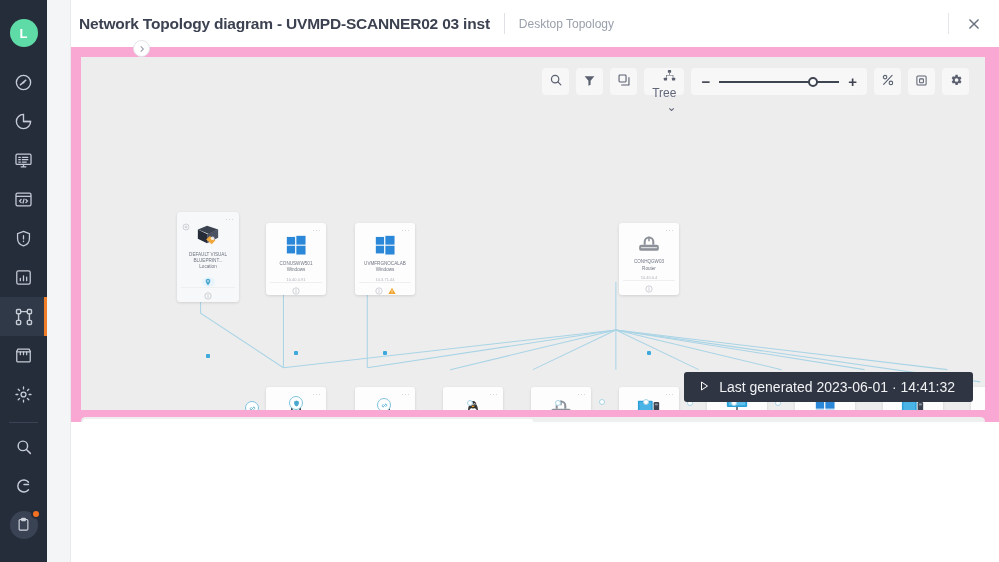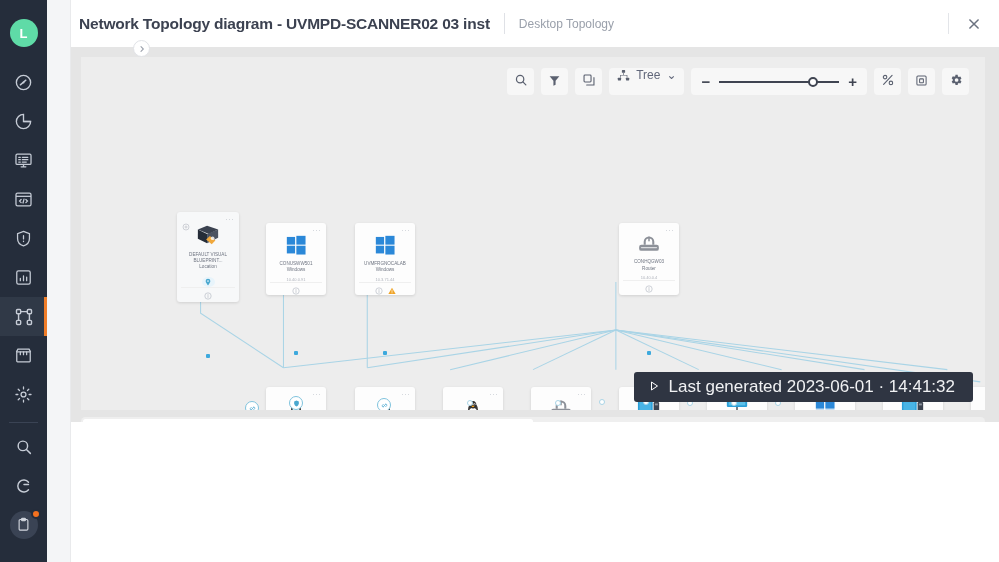--- a/index.html
+++ b/index.html
@@ -46,21 +46,21 @@
     width: 10px; height: 10px; border-radius: 50%;
     background: #f4711f; border: 2px solid #252d3b;
   }
   .sb-spacer { flex: 1; }
 
   
   .rail { width: 24px; height: 562px; background: #f4f5f7; flex: 0 0 24px; position: relative;
           border-right: 1px solid #e9eaec; }
 
   
-  .main { flex: 1; height: 432px; position: relative; background: #e5e5e5; display:flex; flex-direction:column; }
+  .main { flex: 1; height: 432px; position: relative; background: #f9a8d4; display:flex; flex-direction:column; }
 
   .topbar {
     height: 47px; display: flex; align-items: center;
     padding: 0 16px 0 8px; position: relative; background:#fff;
   }
   .page-title { font-size: 15.5px; font-weight: 700; color: #3c4251; letter-spacing: -0.2px; white-space: nowrap; }
   .title-sep { width: 1px; height: 21px; background: #dfe1e6; margin: 0 14px; }
   .page-sub { font-size: 12px; color: #9aa0ab; white-space: nowrap; }
   .topbar-spacer { flex: 1; }
   .close-sep { width: 1px; height: 21px; background: #e3e5e9; margin-right: 16px; }
@@ -89,22 +89,22 @@
     position: absolute; top: 11px; right: 16px;
     display: flex; align-items: center; gap: 7px; z-index: 5;
   }
   .tb-btn {
     width: 27px; height: 27px; border-radius: 4px; background: #f7f7f7;
     display: flex; align-items: center; justify-content: center;
     color: #5b6170; cursor: pointer;
   }
   .tb-select {
     height: 27px; border-radius: 4px; background: #f7f7f7;
-    display: flex; align-items: flex-start; gap: 6px; padding: 0 8px;
-    color: #5b6170; cursor: pointer;
+    display: flex; align-items: flex-end; padding: 0 8px;
+    color: #5b6170; cursor: pointer; flex-direction: column;
   }
   .tb-select .lbl { font-size: 12px; color: #61677a; }
   .tb-slider {
     height: 27px; border-radius: 4px; background: #f7f7f7;
     display: flex; align-items: center; gap: 9px; padding: 0 10px; cursor: pointer;
   }
   .slider-track { width: 120px; height: 2px; background: #3f4451; position: relative; }
   .slider-knob {
     position: absolute; top: 50%; left: 78%; transform: translate(-50%,-50%);
     width: 10px; height: 10px; border-radius: 50%; background: #fff; border: 2px solid #3f4451;
@@ -159,21 +159,21 @@
     position: absolute; width: 4px; height: 4px; border-radius: 1px;
     background: #3da9dd; z-index: 4;
   }
 
   
   .toast {
     position: absolute; right: 12px; bottom: 8px;
     background: #2f3542; color: #f0f1f3;
     border-radius: 3px; height: 30px;
     display: flex; align-items: center; gap: 9px; padding: 0 18px 0 14px;
-    font-size: 17px; z-index: 8; white-space: nowrap;
+    font-size: 14px; z-index: 8; white-space: nowrap;
   }
 
   
   .hscroll {
     position: absolute; left: 0; right: 0; bottom: 6px; height: 9px;
     background: #efefef; border-radius: 5px;
   }
   .hscroll .thumb {
     position: absolute; left: 2px; top: 2px; height: 5px; width: 450px;
     background: #ffffff; border-radius: 4px;

